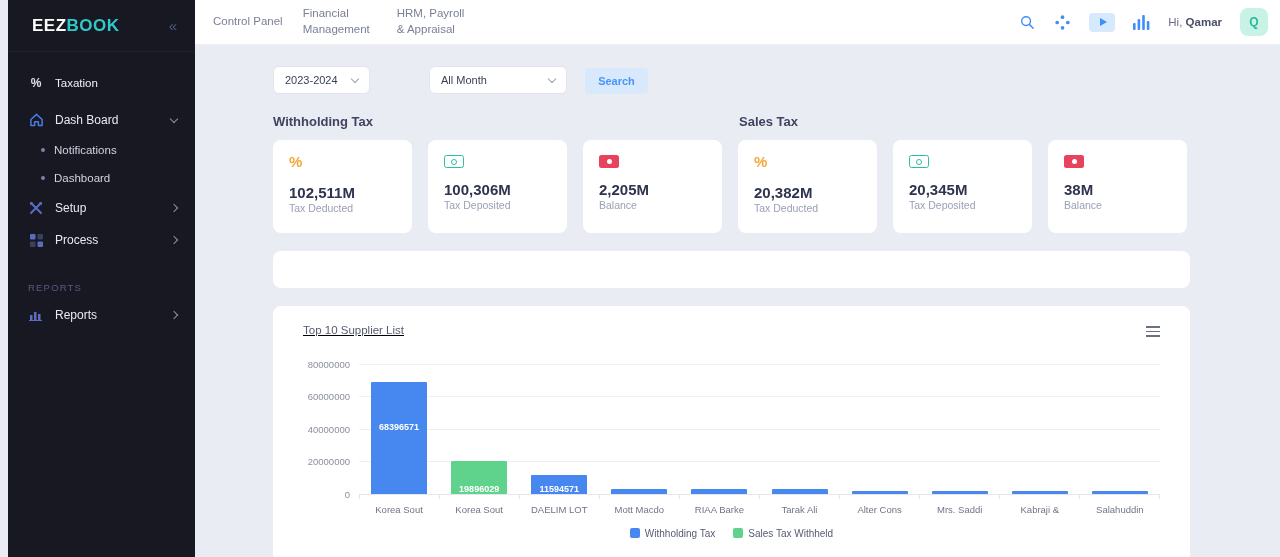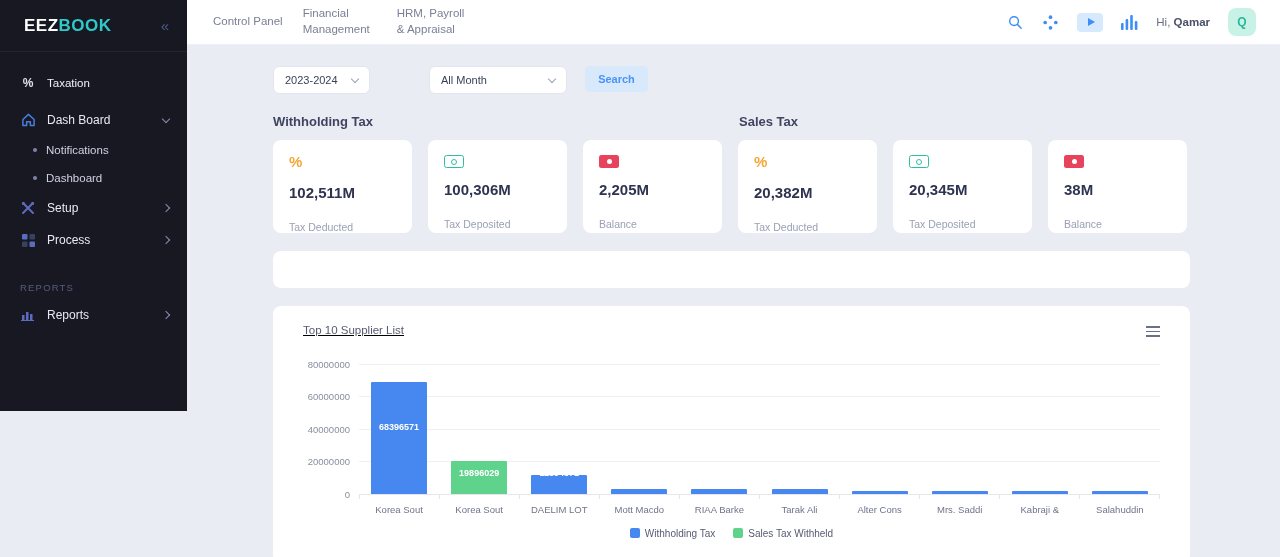--- a/index.html
+++ b/index.html
@@ -1,19 +1,19 @@
 <!DOCTYPE html>
 <html><head>
 <meta charset="utf-8">
 <style>
   * { margin:0; padding:0; box-sizing:border-box; }
   html,body { width:1280px; height:557px; overflow:hidden; font-family:"Liberation Sans", sans-serif; background:#eaecf4; }
 
   
-  .sidebar { position:absolute; left:0; top:0; width:187px; height:411px; background:#181823; z-index:10; }
+  .sidebar { position:absolute; left:8px; top:0; width:187px; height:557px; background:#181823; z-index:10; }
   .side-head { height:52px; display:flex; align-items:center; padding:0 18px 0 24px; border-bottom:1px solid rgba(255,255,255,0.05); }
   .logo { font-size:17px; font-weight:bold; letter-spacing:.5px; }
   .logo .p1 { color:#ffffff; }
   .logo .p2 { color:#2ec9c9; }
   .collapse { margin-left:auto; color:#4a5a8a; font-size:15px; cursor:pointer; }
   .side-section { display:flex; align-items:center; gap:11px; padding:0 20px; margin-top:24px; color:#f0f1f6; font-size:11.5px; }
   .side-section .pct { color:#dfe1ea; font-weight:bold; font-size:12px; width:16px; text-align:center; }
   .menu { margin-top:14px; }
   .m-item { display:flex; align-items:center; gap:11px; padding:9px 18px 9px 20px; color:#e8e9f0; font-size:12px; cursor:pointer; }
   .m-item .mi { width:16px; display:flex; justify-content:center; }
@@ -23,44 +23,44 @@
   .reports-label { padding:0 20px; margin-top:26px; margin-bottom:6px; font-size:9.5px; letter-spacing:1.2px; color:#565d7e; }
   .chev { width:6px; height:6px; border-right:1.6px solid #8a90b0; border-bottom:1.6px solid #8a90b0; display:inline-block; }
   .chev.down { transform:rotate(45deg); margin-top:-3px; }
   .chev.right { transform:rotate(-45deg); }
   .chev.sel { border-color:#9aa0b5; }
 
   
   .topbar { position:absolute; left:187px; top:0; right:0; height:45px; background:#fff; border-bottom:1px solid #eef0f5; display:flex; align-items:center; z-index:9; }
   .tabs { display:flex; align-items:center; gap:20px; padding-left:26px; }
   .tab { font-size:11.5px; color:#7a7f96; max-width:74px; line-height:1.35; cursor:pointer; }
-  .top-right { margin-left:auto; display:flex; align-items:center; gap:18px; padding-right:24px; }
+  .top-right { margin-left:auto; display:flex; align-items:center; gap:18px; padding-right:12px; }
   .icon-btn { display:flex; align-items:center; justify-content:center; cursor:pointer; }
   .play-wrap { width:26px; height:19px; background:#d7e9fd; border-radius:4px; display:flex; align-items:center; justify-content:center; }
   .play-tri { width:0; height:0; border-left:7px solid #3d8ef8; border-top:4.5px solid transparent; border-bottom:4.5px solid transparent; margin-left:2px; }
   .greet { font-size:11.5px; color:#6b7086; white-space:nowrap; }
   .greet b { color:#4b5068; }
   .avatar { width:28px; height:28px; border-radius:8px; background:#c9f2e7; color:#26b899; font-size:12px; font-weight:bold; display:flex; align-items:center; justify-content:center; cursor:pointer; }
 
   
   .content { position:absolute; left:187px; top:45px; right:0; bottom:0; background:#eaecf4; padding:21px 90px 0 86px; }
-  .filters { display:flex; align-items:flex-start; }
+  .filters { display:flex; align-items:flex-end; }
   .select { height:28px; background:#fff; border:1px solid #e2e5ee; border-radius:6px; display:flex; align-items:center; justify-content:space-between; padding:0 11px; font-size:11px; color:#3a3f55; cursor:pointer; }
   .select.year { width:97px; }
   .select.month { width:138px; margin-left:59px; }
   .search-btn { width:63px; height:26px; margin-left:18px; background:#d9e9fc; color:#4a94f8; border:none; border-radius:4px; font-size:11px; font-weight:bold; font-family:"Liberation Sans",sans-serif; cursor:pointer; }
 
   .section-titles { display:flex; margin-top:20px; margin-bottom:11px; }
   .sec-title { font-size:13px; font-weight:bold; color:#3f4460; }
   .sec-title.first { width:466px; }
 
   .cards { display:flex; gap:16px; }
   .card { width:139px; height:93px; background:#fff; border-radius:8px; padding:13px 16px; }
   .card .val { margin-top:13px; font-size:15px; font-weight:bold; color:#2e3350; }
-  .card .lbl { margin-top:20px; font-size:10.5px; color:#9aa0b5; }
+  .card .lbl { margin-top:1px; font-size:10.5px; color:#9aa0b5; }
   .pct-icon { font-size:15px; font-weight:bold; color:#f4a738; }
   .bill { width:20px; height:13px; border-radius:2.5px; display:flex; align-items:center; justify-content:center; margin-top:2px; }
   .bill.outline { border:1.5px solid #2fbfa0; }
   .bill.outline .c { width:6px; height:6px; border:1.5px solid #2fbfa0; border-radius:50%; }
   .bill.filled { background:#e8435c; }
   .bill.filled .c { width:5px; height:5px; background:#fff; border-radius:50%; }
 
   .empty-panel { margin-top:18px; height:37px; background:#fff; border-radius:8px; }
 
   
@@ -71,21 +71,21 @@
   .burger div { width:14px; height:1.5px; background:#6b7086; margin-bottom:3px; }
   .chart-area { position:relative; margin-left:56px; margin-top:24px; height:130px; }
   .gridline { position:absolute; left:0; right:0; height:1px; background:#f0f0f4; }
   .gridline.zero { background:#e6e6ec; }
   .ytick { position:absolute; right:100%; transform:translateY(-50%); padding-right:9px; font-size:9.5px; color:#8a8f9f; white-space:nowrap; }
   .bars-row { position:absolute; left:0; right:0; bottom:0; top:0; display:flex; }
   .bar-slot { flex:1; position:relative; }
   .bar { position:absolute; bottom:0; left:50%; transform:translateX(-50%); width:56px; border-radius:1px 1px 0 0; }
   .bar-label { position:absolute; left:0; right:0; text-align:center; color:#fff; font-weight:bold; font-size:9px; }
   .bar-label.tall { top:36%; }
-  .bar-label.short { bottom:16px; }
+  .bar-label.short { bottom:0; }
   .ticks-row { display:flex; margin-left:56px; height:5px; }
   .ticks-row .t { flex:1; border-right:1px solid #e4e4ea; }
   .ticks-row .t:first-child { border-left:1px solid #e4e4ea; }
   .xlabels-row { display:flex; margin-left:56px; margin-top:5px; }
   .xlabels-row .x { flex:1; text-align:center; font-size:9.5px; color:#6f7488; white-space:nowrap; overflow:hidden; }
   .legend { display:flex; justify-content:center; gap:18px; margin-top:13px; }
   .legend-item { display:flex; align-items:center; gap:5px; font-size:10px; color:#565b72; cursor:pointer; }
   .legend-sq { width:10px; height:10px; border-radius:2px; }
 
   svg { display:block; }

